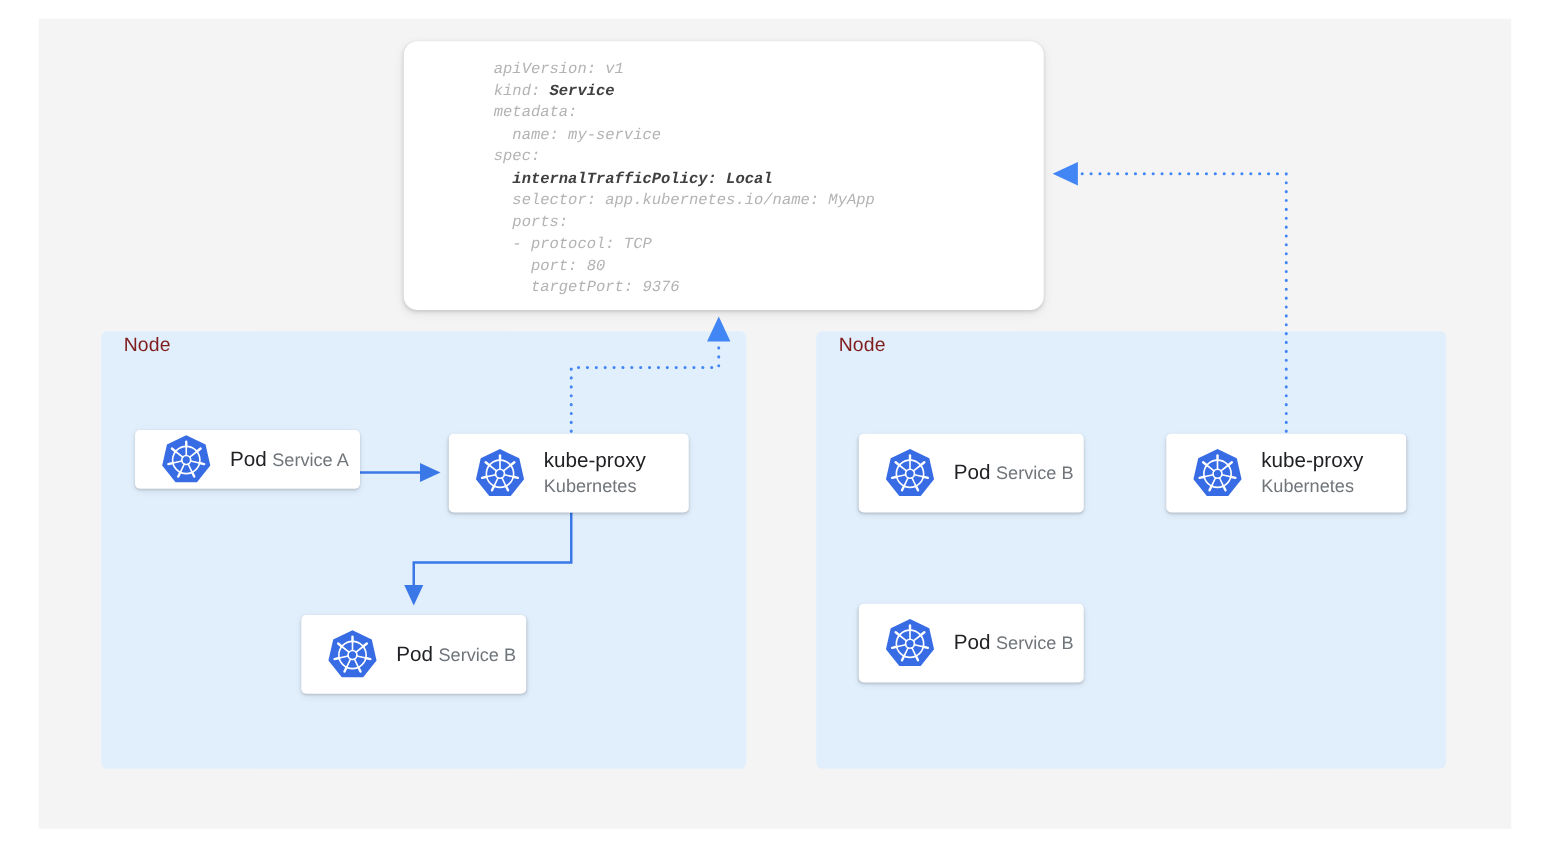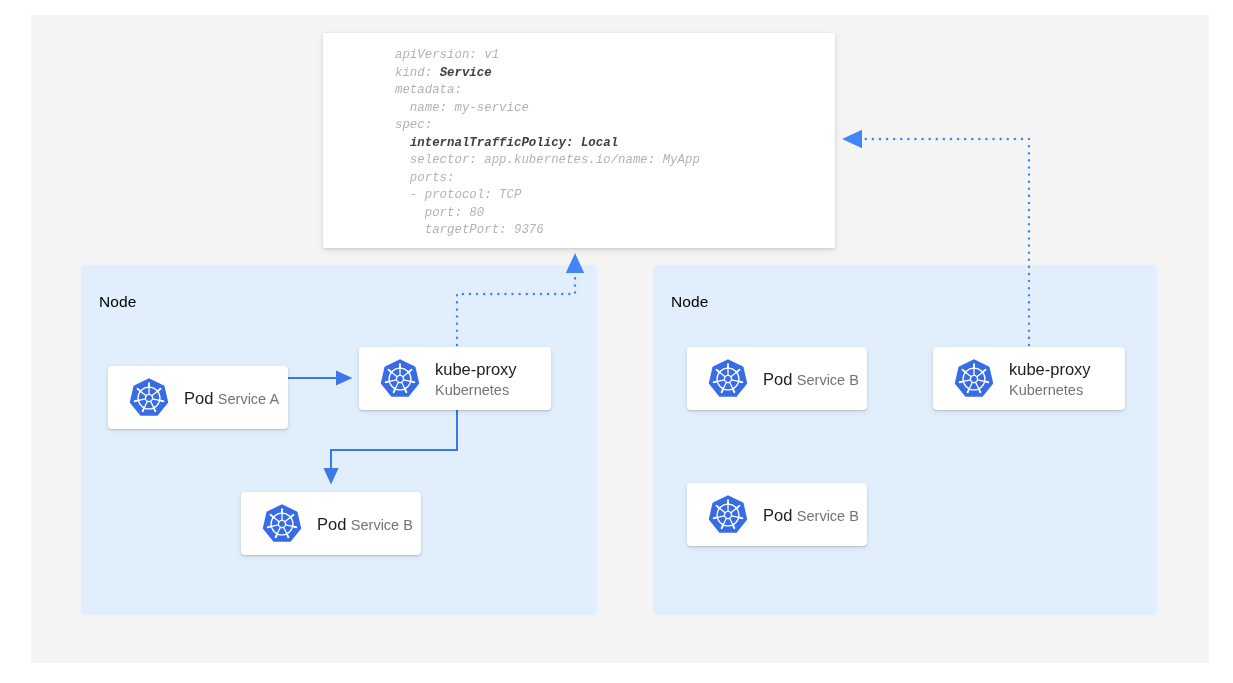--- a/index.html
+++ b/index.html
@@ -28,21 +28,21 @@
     background: #f4f4f4;
   }
   
   .yaml-card {
     position: absolute;
     left: 323px;
     top: 33px;
     width: 512px;
     height: 215px;
     background: #ffffff;
-    border-radius: 1px;
+    border-radius: 11px;
     box-shadow: 0 1px 3px rgba(0,0,0,0.13), 0 3px 9px rgba(0,0,0,0.07);
   }
   .yaml-body {
     position: absolute;
     left: 72px;
     top: 14px;
     font-family: "Liberation Mono", "DejaVu Sans Mono", monospace;
     font-size: 12.4px;
     line-height: 17.5px;
     color: #b3b3b3;
@@ -55,23 +55,23 @@
   .node-panel {
     position: absolute;
     background: #e1effc;
     border-radius: 5px;
   }
   .node-panel.left  { left: 81px;  top: 265px; width: 516px; height: 350px; }
   .node-panel.right { left: 653px; top: 265px; width: 504px; height: 350px; }
   .node-label {
     position: absolute;
     left: 18px;
-    top: 28px;
+    top: 3px;
     font-size: 15.5px;
-    color: #000000;
+    color: #7f1d1d;
     letter-spacing: 0.1px;
   }
   
   .card {
     position: absolute;
     background: #ffffff;
     border-radius: 4px;
     box-shadow: 0 1px 2px rgba(0,0,0,0.16), 0 2px 6px rgba(0,0,0,0.07);
     display: flex;
     align-items: center;
@@ -96,21 +96,21 @@
     line-height: 21px;
     white-space: nowrap;
   }
   .card-sub {
     font-size: 14.5px;
     color: #70757a;
     line-height: 20px;
     white-space: nowrap;
   }
   
-  #card-pod-a        { left: 108px; top: 366px; width: 180px; height: 63px; }
+  #card-pod-a        { left: 108px; top: 344px; width: 180px; height: 47px; }
   #card-kube-proxy-a { left: 359px; top: 347px; width: 192px; height: 63px; }
   #card-pod-b-left   { left: 241px; top: 492px; width: 180px; height: 63px; }
   #card-pod-b-right  { left: 687px; top: 347px; width: 180px; height: 63px; }
   #card-pod-b-right2 { left: 687px; top: 483px; width: 180px; height: 63px; }
   #card-kube-proxy-b { left: 933px; top: 347px; width: 192px; height: 63px; }
   
   .connectors {
     position: absolute;
     left: 0; top: 0;
     width: 1233px;

